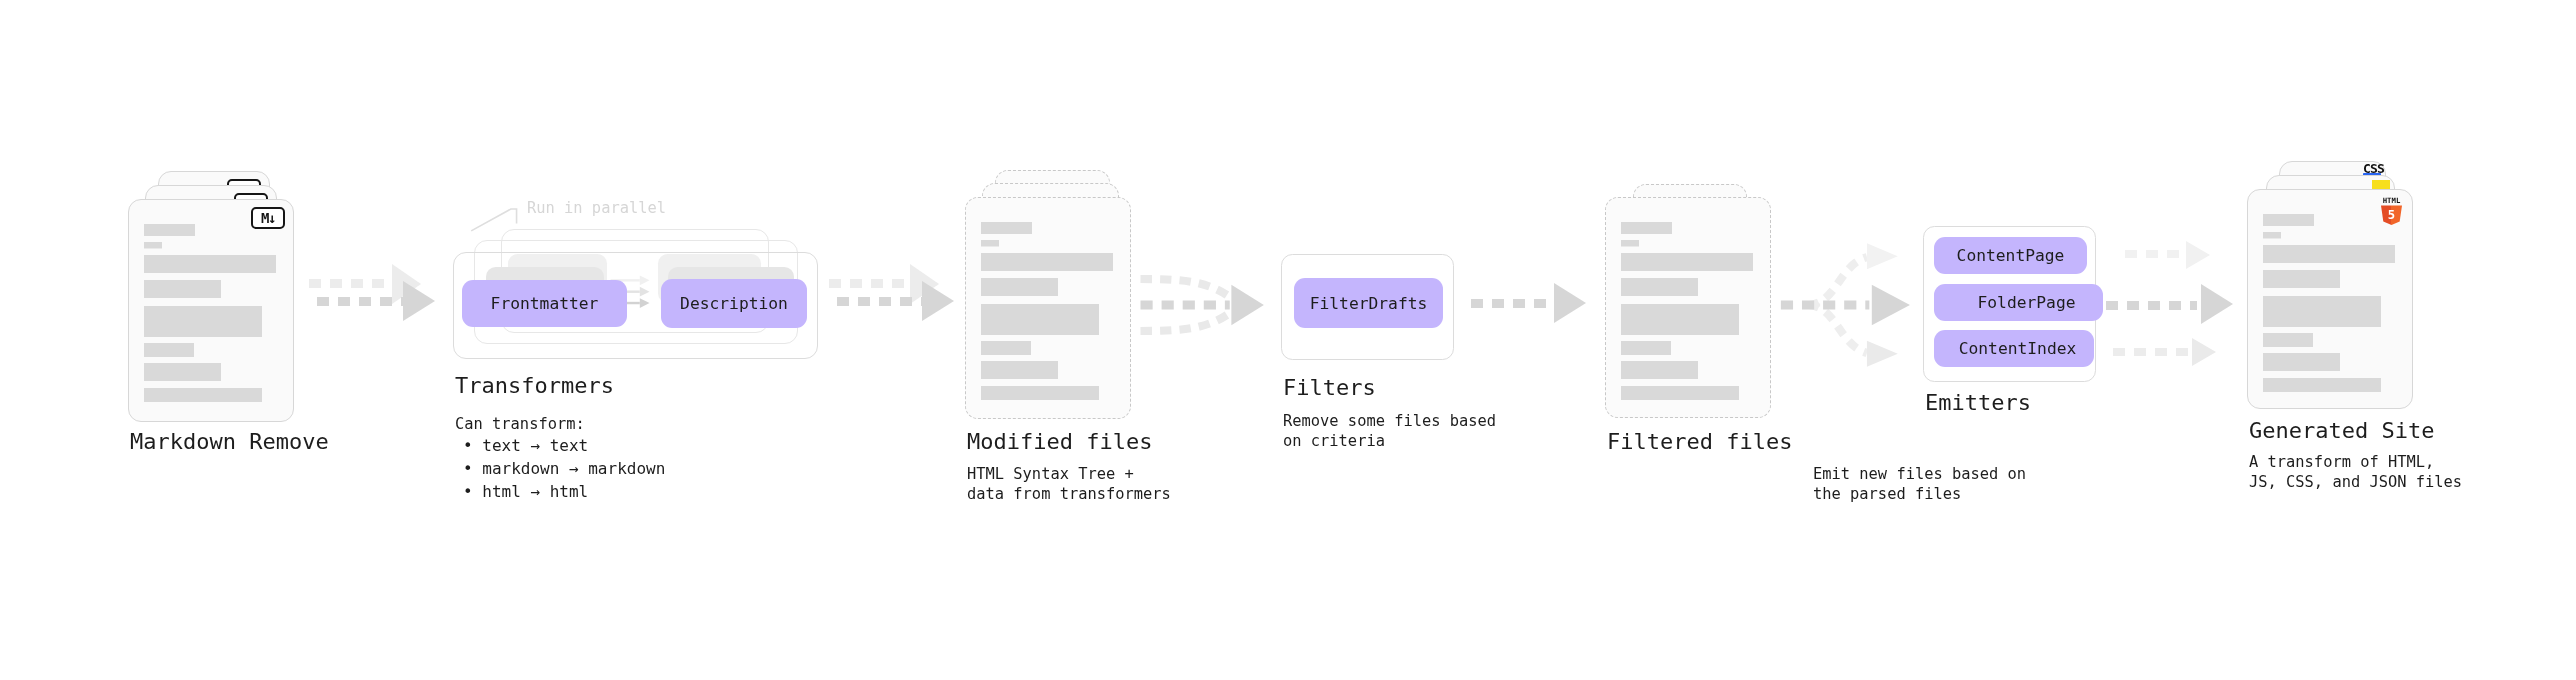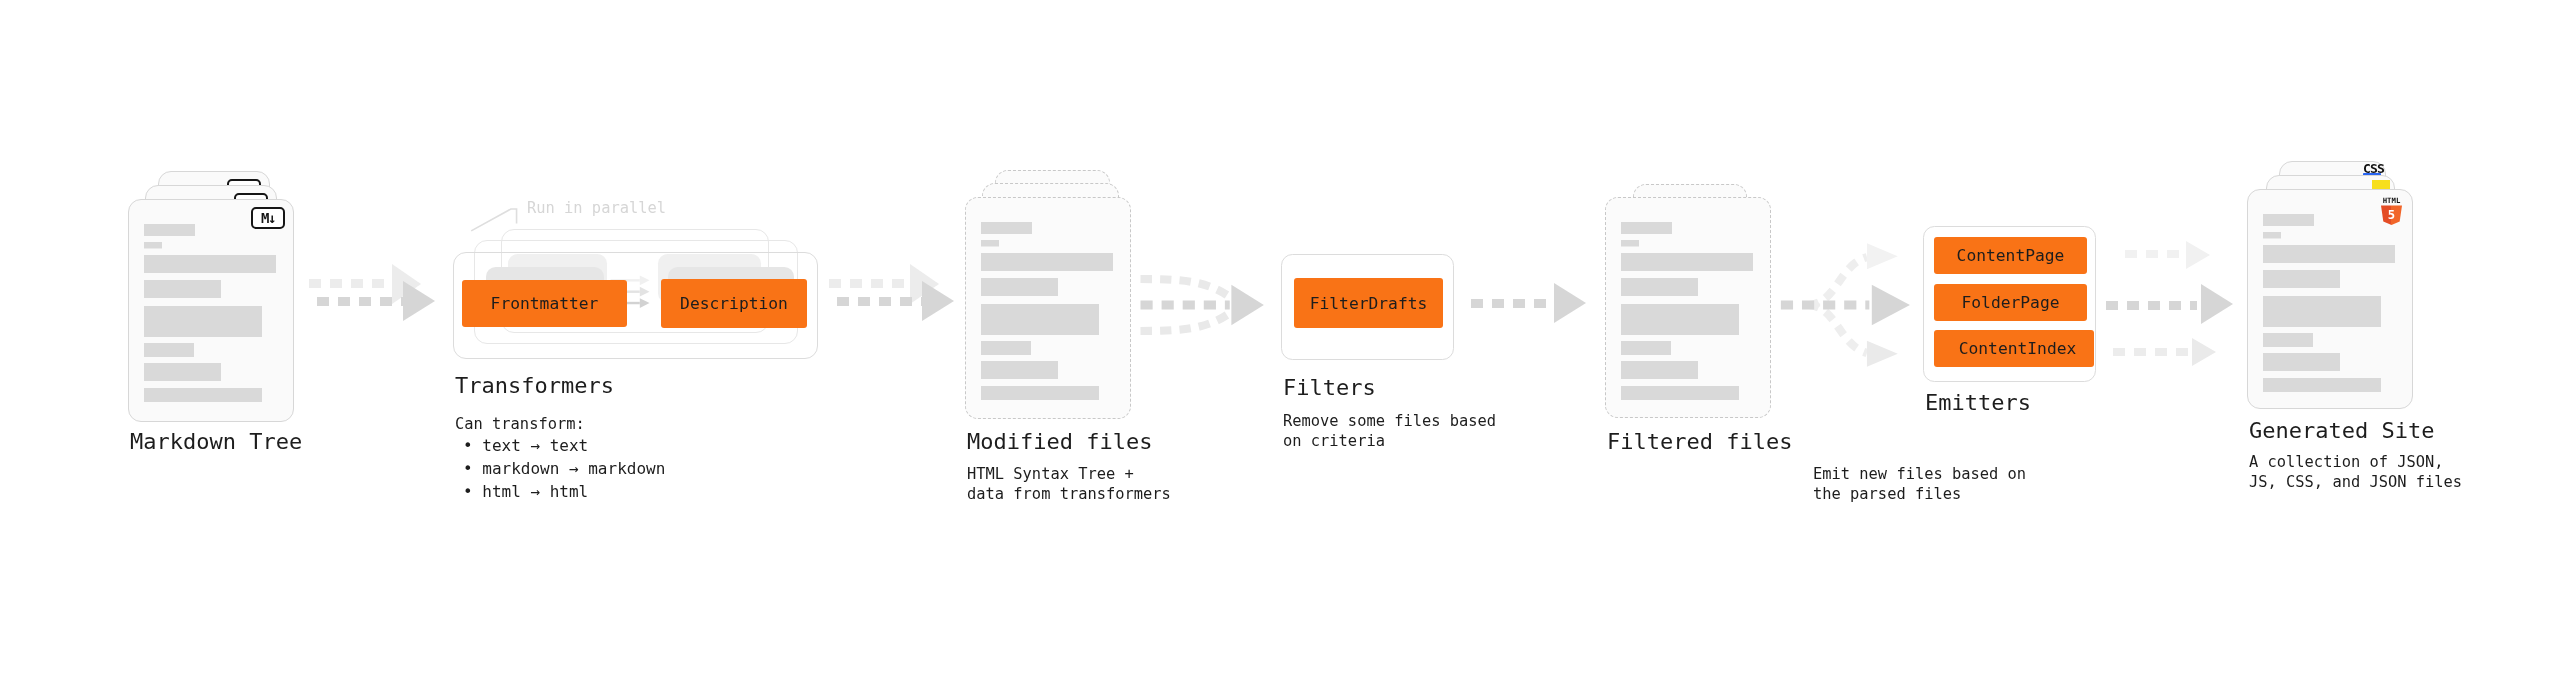--- a/index.html
+++ b/index.html
@@ -45,21 +45,21 @@
   
   .h-title{position:absolute; font-size:22px; line-height:28px; font-weight:400; white-space:pre;}
   .body-text{position:absolute; font-size:15.4px; line-height:20.3px; white-space:pre-line;}
   .bullets{position:absolute; font-size:16px; line-height:23px; white-space:pre-line;}
   .annotation{position:absolute; font-size:15.4px; line-height:19.5px; color:#d6d6d6; white-space:pre;}
   
   .p-box{position:absolute; border:1.6px solid #dcdcdc; border-radius:11.4px; background:#ffffff; box-sizing:border-box;}
   .t-box{position:absolute; border:1.6px solid #e7e7e7; border-radius:13px; background:transparent; box-sizing:border-box;}
   .t-box.front{border-color:#dcdcdc;}
   .step-btn{
-    position:absolute; border-radius:3px; background:#f97316;
+    position:absolute; border-radius:11px; background:#c4b5fd;
     display:flex; align-items:center; justify-content:center;
     font-size:16.3px; color:#1d1d1d; white-space:pre;
   }
   .ghost1{position:absolute; border-radius:9.8px; background:#e6e6e6;}
   .ghost2{position:absolute; border-radius:9.8px; background:#f0f0f0;}
   
   .dash-line{position:absolute; height:9px;}
   .dl-dark {background:repeating-linear-gradient(90deg,#d6d6d6 0 12.2px,transparent 12.2px 21px);}
   .dl-light{background:repeating-linear-gradient(90deg,#ececec 0 12.2px,transparent 12.2px 21px);}
   .dl-faint{background:repeating-linear-gradient(90deg,#f1f1f1 0 12.2px,transparent 12.2px 21px);}
@@ -81,21 +81,21 @@
     <div class="card" style="left:158px; top:171px; width:112px; height:223px;">
       <div class="md-badge">M↓</div>
     </div>
     <div class="card" style="left:145px; top:185px; width:132px; height:223px;">
       <div class="md-badge">M↓</div>
     </div>
     <div class="card" style="left:128px; top:199px; width:166px; height:223px;">
       <div class="bars"></div>
       <div class="md-badge">M↓</div>
     </div>
-    <div class="h-title" style="left:130px; top:428px;">Markdown Tree</div>
+    <div class="h-title" style="left:130px; top:428px;">Markdown Remove</div>
   </div>
 
   <div>
     <div class="dash-line dl-light" style="left:309px; top:279px; width:83px;"></div>
     <div class="arrow-head ah-light" style="left:392px; top:264px;"></div>
     <div class="dash-line dl-dark" style="left:317px; top:297px; width:86px;"></div>
     <div class="arrow-head ah-dark" style="left:403px; top:281px;"></div>
   </div>
 
   <div>
@@ -183,21 +183,21 @@
     <polygon points="112,4 112,36 150,20" fill="#f2f2f2"></polygon>
     <path d="M40,80 C75,82 78,130 112,139" fill="none" stroke="#eeeeee" stroke-width="10" stroke-dasharray="13 10"></path>
     <polygon points="112,124 112,156 150,140" fill="#eaeaea"></polygon>
     <line x1="6" y1="80" x2="115" y2="80" stroke="#d6d6d6" stroke-width="11" stroke-dasharray="15 11"></line>
     <polygon points="118,55 118,105 165,80" fill="#d6d6d6"></polygon>
   </svg>
 
   <div>
     <div class="p-box" style="left:1923px; top:226px; width:173px; height:156px;"></div>
     <div class="step-btn" style="left:1934px; top:237px; width:153px; height:37px;">ContentPage</div>
-    <div class="step-btn" style="left:1934px; top:284px; width:153px; height:37px;">FolderPage</div>
+    <div class="step-btn" style="left:1934px; top:284px; width:153px; height:37px;padding-left:16px;">FolderPage</div>
     <div class="step-btn" style="left:1934px; top:330px; width:153px; height:37px;padding-left:7px;">ContentIndex</div>
     <div class="h-title" style="left:1925px; top:389px;">Emitters</div>
     <div class="body-text" style="left:1813px; top:432px;margin-top:32px;">Emit new files based on
 the parsed files</div>
   </div>
 
   <div>
     <div class="dash-line thin dl-faint" style="left:2125px; top:250px; width:61px;"></div>
     <div class="arrow-head ah-sm ah-faint" style="left:2186px; top:241px;"></div>
     <div class="dash-line dl-dark" style="left:2106px; top:301px; width:91px;"></div>
@@ -219,18 +219,18 @@
     <div class="card" style="left:2247px; top:189px; width:166px; height:220px;">
       <div class="bars"></div>
       <div class="html5-badge">
         <div class="html5-word">HTML</div>
         <div class="html5-shield">
             <span>5</span>
           </div>
       </div>
     </div>
     <div class="h-title" style="left:2249px; top:417px;">Generated Site</div>
-    <div class="body-text" style="left:2249px; top:452px;">A collection of JSON,
+    <div class="body-text" style="left:2249px; top:452px;">A transform of HTML,
 JS, CSS, and JSON files</div>
   </div>
 
 </div>
 
 
 </body></html>

